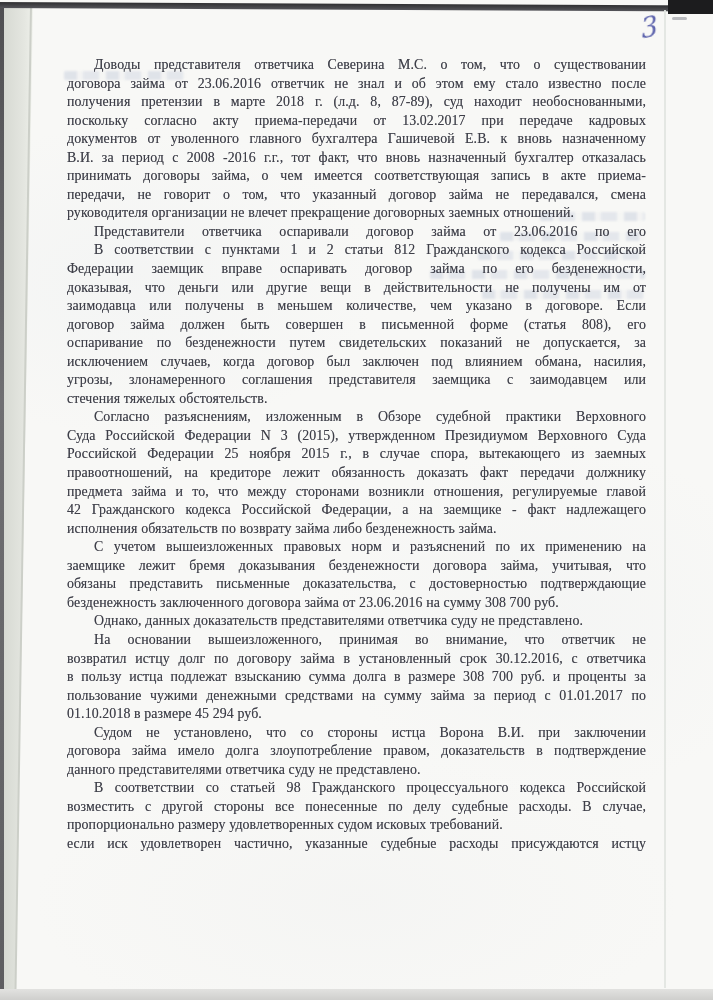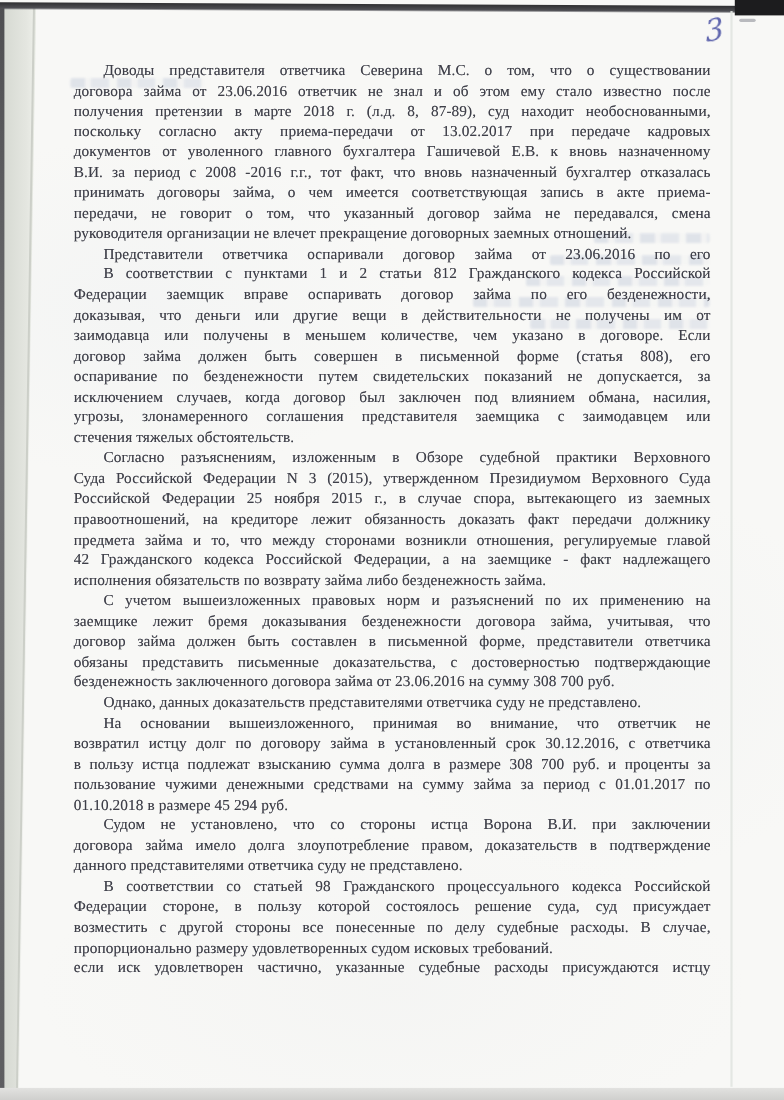--- a/index.html
+++ b/index.html
@@ -153,41 +153,39 @@
         <div class="line">Суда Российской Федерации N 3 (2015), утвержденном Президиумом Верховного Суда</div>
         <div class="line">Российской Федерации 25 ноября 2015 г., в случае спора, вытекающего из заемных</div>
         <div class="line">правоотношений, на кредиторе лежит обязанность доказать факт передачи должнику</div>
         <div class="line">предмета займа и то, что между сторонами возникли отношения, регулируемые главой</div>
         <div class="line">42 Гражданского кодекса Российской Федерации, а на заемщике - факт надлежащего</div>
         <div class="line last">исполнения обязательств по возврату займа либо безденежность займа.</div>
       </div>
       <div class="para">
         <div class="line first">С учетом вышеизложенных правовых норм и разъяснений по их применению на</div>
         <div class="line">заемщике лежит бремя доказывания безденежности договора займа, учитывая, что</div>
-        <div class="line">договор займа должен быть составлен в письменной форме, представители ответчика</div>
         <div class="line">обязаны представить письменные доказательства, с достоверностью подтверждающие</div>
         <div class="line last">безденежность заключенного договора займа от 23.06.2016 на сумму 308 700 руб.</div>
       </div>
       <div class="para">
         <div class="line first last">Однако, данных доказательств представителями ответчика суду не представлено.</div>
       </div>
       <div class="para">
         <div class="line first">На основании вышеизложенного, принимая во внимание, что ответчик не</div>
         <div class="line">возвратил истцу долг по договору займа в установленный срок 30.12.2016, с ответчика</div>
         <div class="line">в пользу истца подлежат взысканию сумма долга в размере 308 700 руб. и проценты за</div>
         <div class="line">пользование чужими денежными средствами на сумму займа за период с 01.01.2017 по</div>
         <div class="line last">01.10.2018 в размере 45 294 руб.</div>
       </div>
       <div class="para">
         <div class="line first">Судом не установлено, что со стороны истца Ворона В.И. при заключении</div>
         <div class="line">договора займа имело долга злоупотребление правом, доказательств в подтверждение</div>
         <div class="line last">данного  представителями ответчика суду не представлено.</div>
       </div>
       <div class="para">
         <div class="line first">В соответствии со статьей 98 Гражданского процессуального кодекса Российской</div>
-        <div class="line">Федерации стороне, в пользу которой состоялось решение суда, суд присуждает</div>
         <div class="line">возместить с другой стороны все понесенные по делу судебные расходы. В случае,</div>
         <div class="line last">пропорционально размеру удовлетворенных судом исковых требований.</div>
         <div class="line">если иск удовлетворен частично, указанные судебные расходы присуждаются истцу</div>
       </div>
     </div>
 
 </div>
 
 </body></html>

